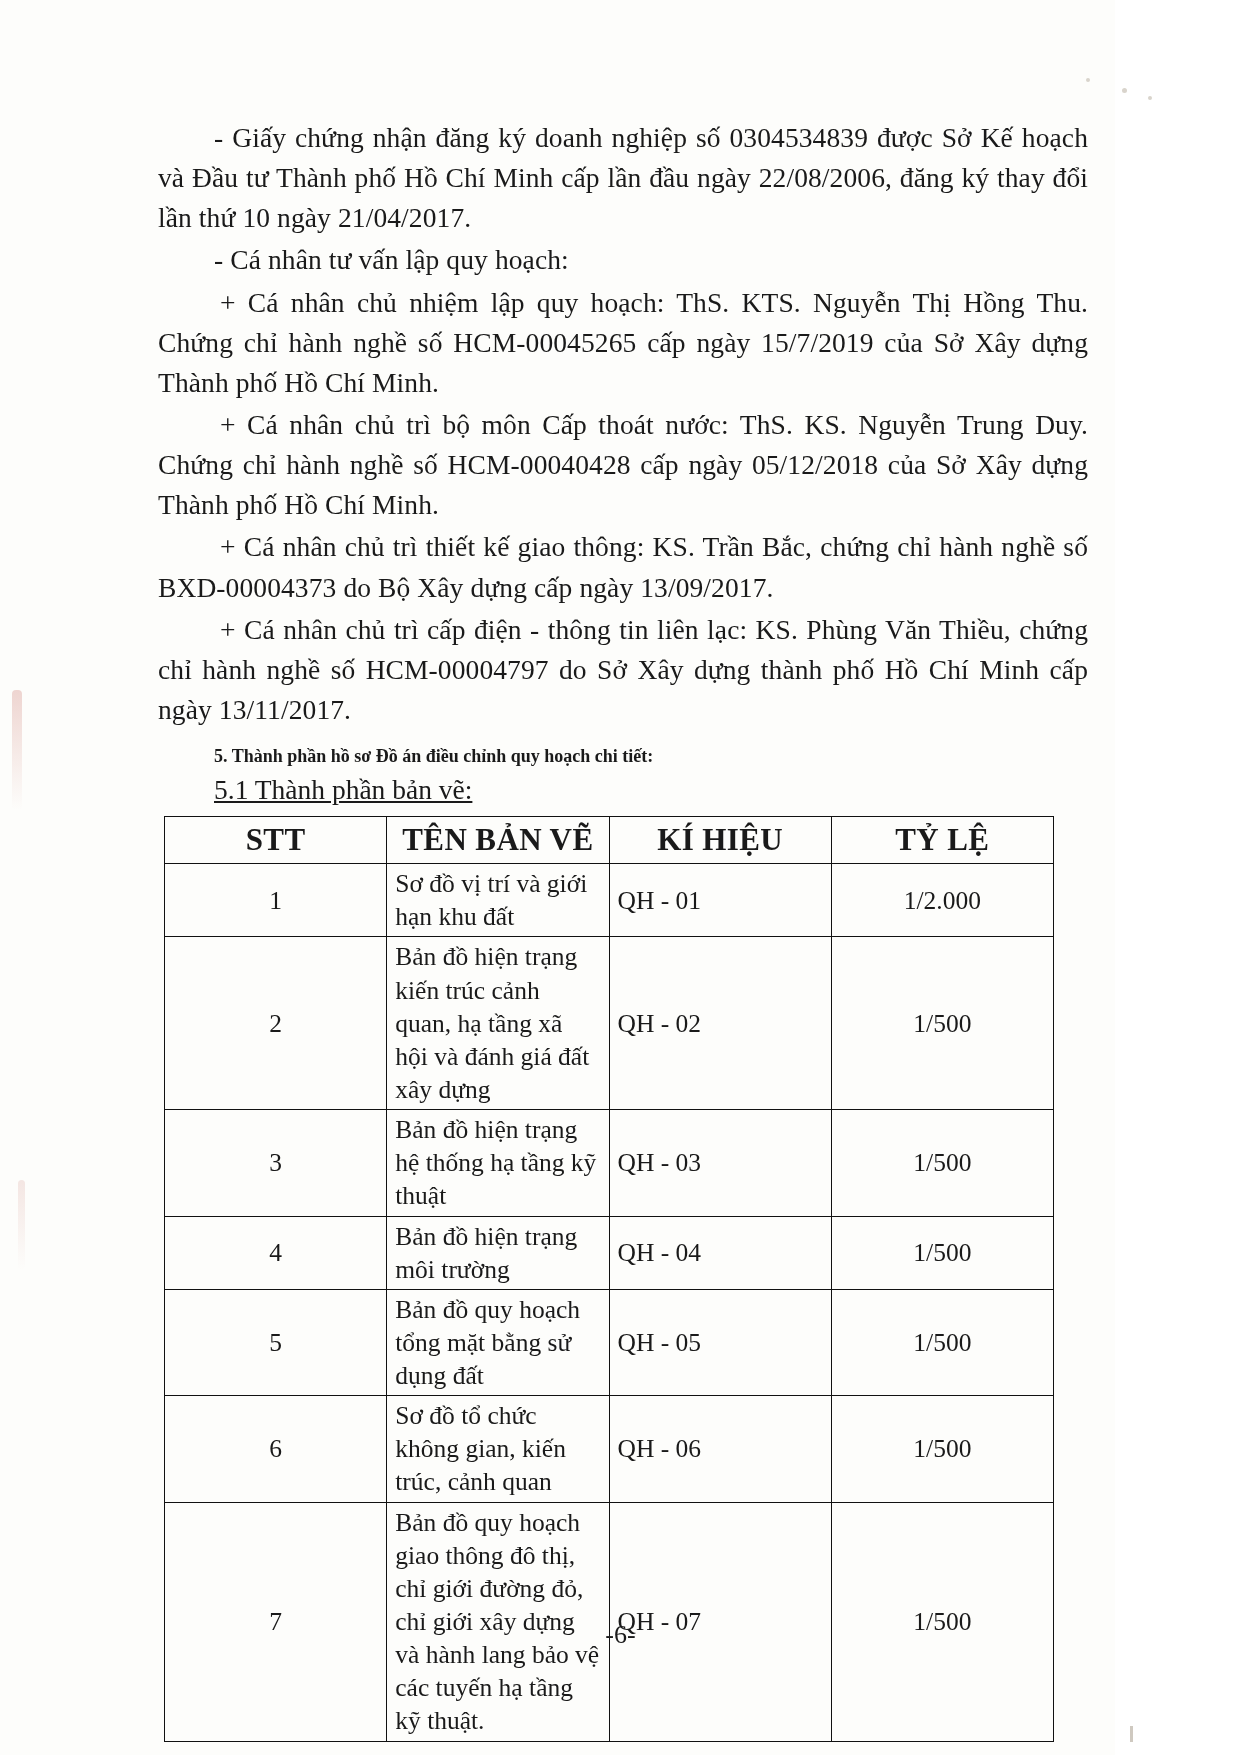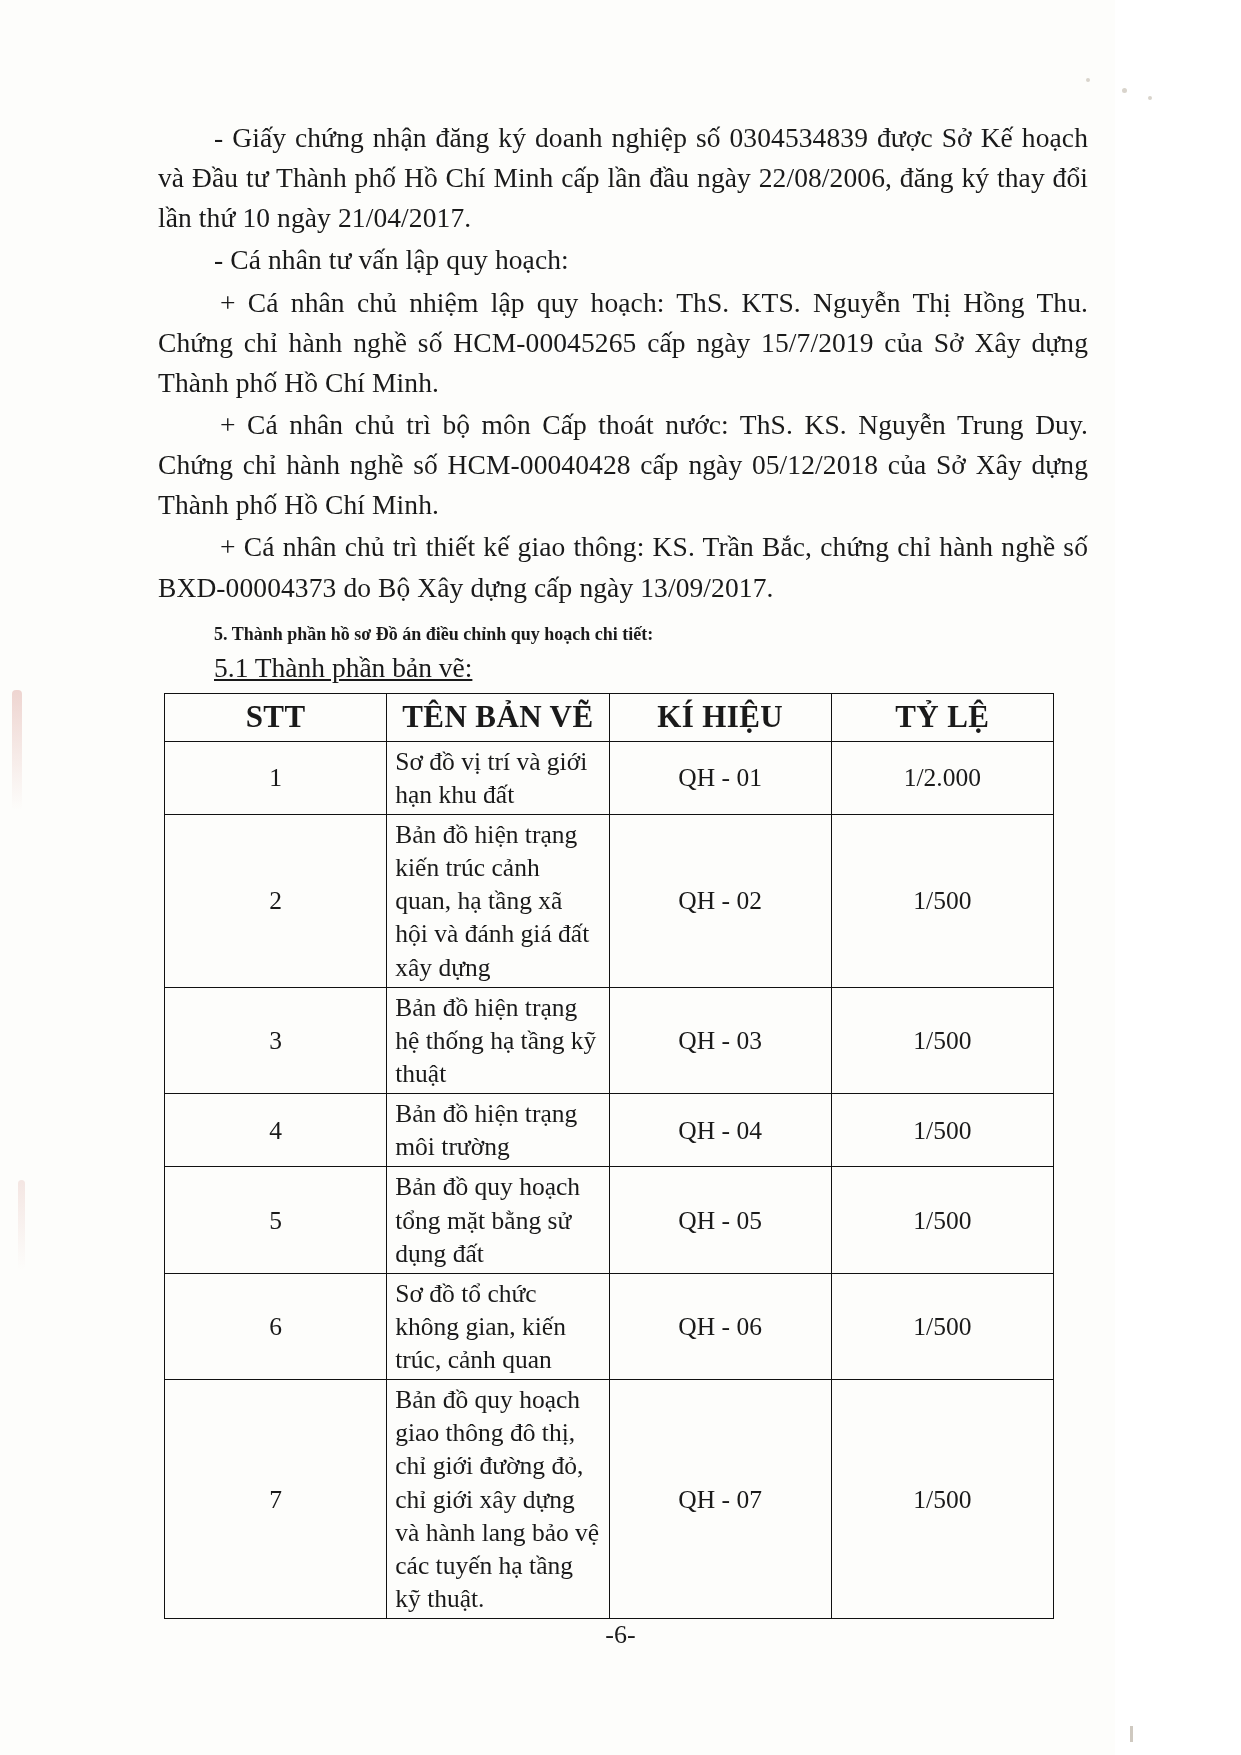--- a/index.html
+++ b/index.html
@@ -66,21 +66,21 @@
     line-height: 1.3;
   }
   table.drawings th {
     font-weight: bold;
     text-align: center;
     font-size: 31px;
     letter-spacing: 0.4px;
   }
   td.c-stt { text-align: center; width: 78px; }
   td.c-name { text-align: left; padding-left: 12px; }
-  td.c-sym { text-align: center; width: 148px; }
+  td.c-sym { width: 148px; }
   td.c-scale { text-align: center; width: 124px; }
   .footer {
     position: absolute;
     left: 0;
     top: 1620px;
     width: 1241px;
     text-align: center;
     font-size: 26px;
   }
   .speck {
@@ -132,20 +132,21 @@
   <div class="edge-mark2"></div>
   <div class="bottom-tick"></div>
 
   <div class="content">
 
     <p class="para indent">- Giấy chứng nhận đăng ký doanh nghiệp số 0304534839 được Sở Kế hoạch và Đầu tư Thành phố Hồ Chí Minh cấp lần đầu ngày 22/08/2006, đăng ký thay đổi lần thứ 10 ngày 21/04/2017.</p>
     <p class="para indent">- Cá nhân tư vấn lập quy hoạch:</p>
     <p class="para indent2">+ Cá nhân chủ nhiệm lập quy hoạch: ThS. KTS. Nguyễn Thị Hồng Thu. Chứng chỉ hành nghề số HCM-00045265 cấp ngày 15/7/2019 của Sở Xây dựng Thành phố Hồ Chí Minh.</p>
     <p class="para indent2">+ Cá nhân chủ trì bộ môn Cấp thoát nước: ThS. KS. Nguyễn Trung Duy. Chứng chỉ hành nghề số HCM-00040428 cấp ngày 05/12/2018 của Sở Xây dựng Thành phố Hồ Chí Minh.</p>
     <p class="para indent2">+ Cá nhân chủ trì thiết kế giao thông: KS. Trần Bắc, chứng chỉ hành nghề số BXD-00004373 do Bộ Xây dựng cấp ngày 13/09/2017.</p>
+    <p class="para indent2">+ Cá nhân chủ trì cấp điện - thông tin liên lạc: KS. Phùng Văn Thiều, chứng chỉ hành nghề số HCM-00004797 do Sở Xây dựng thành phố Hồ Chí Minh cấp ngày 13/11/2017.</p>
 
     <div class="section-head">5. Thành phần hồ sơ Đồ án điều chỉnh quy hoạch chi tiết:</div>
     <div class="sub-head">5.1 Thành phần bản vẽ:</div>
 
     <table class="drawings">
       <thead>
         <tr>
           <th>STT</th>
           <th>TÊN BẢN VẼ</th>
           <th>KÍ HIỆU</th>

